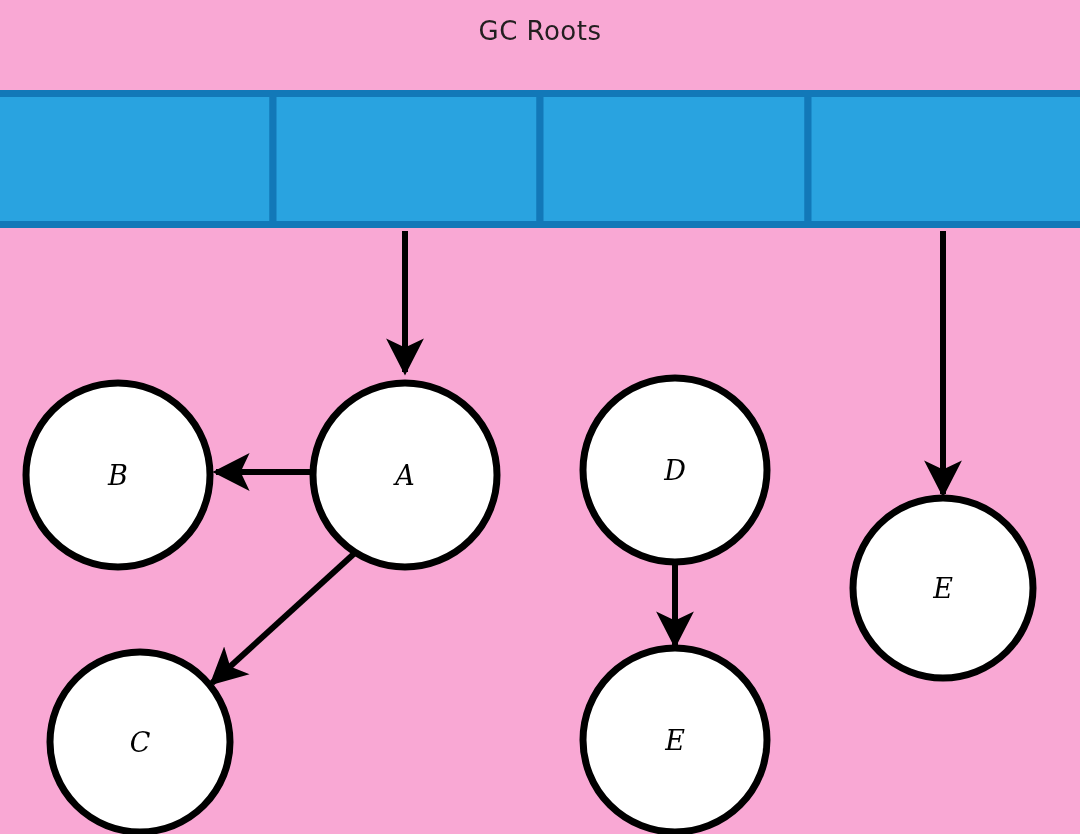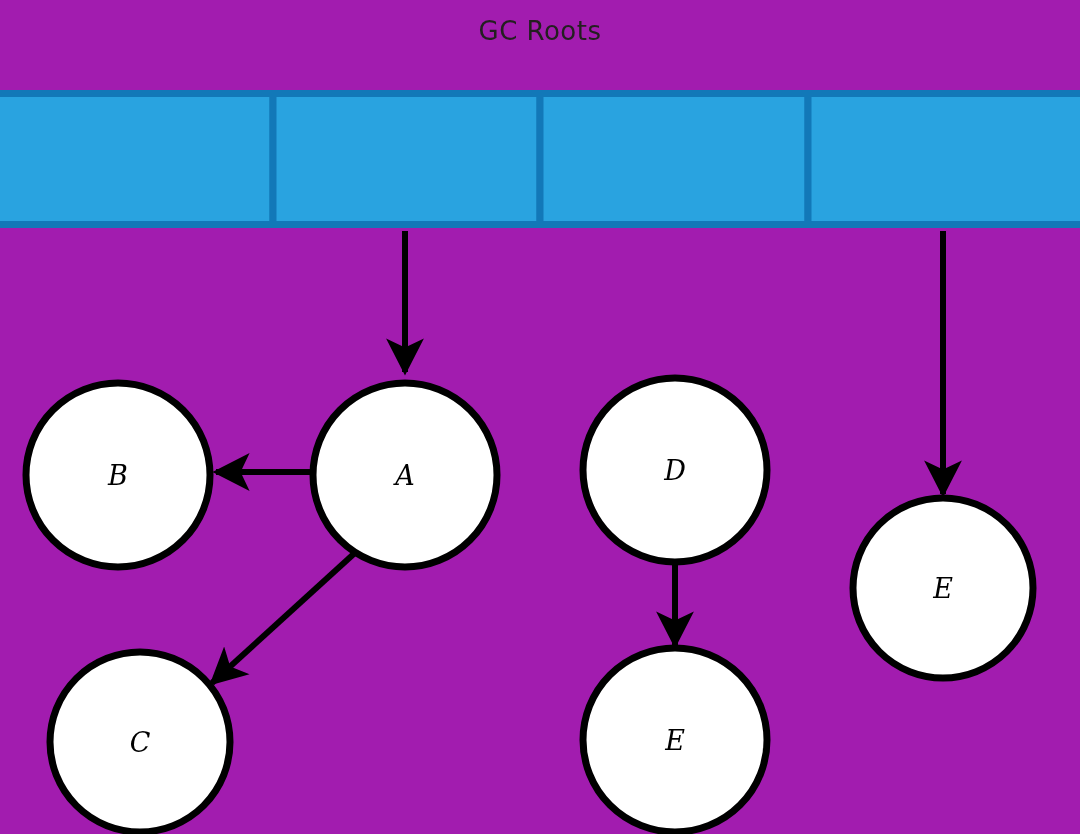--- a/index.html
+++ b/index.html
@@ -8,21 +8,21 @@
     padding: 0;
     background: #ffffff;
   }
   body {
     font-family: "DejaVu Sans", sans-serif;
   }
   #canvas {
     position: relative;
     width: 1080px;
     height: 834px;
-    background: #a21caf;
+    background: #f9a8d4;
     overflow: hidden;
   }
   #diagram-svg {
     position: absolute;
     left: 0;
     top: 0;
     width: 1080px;
     height: 834px;
     display: block;
   }

